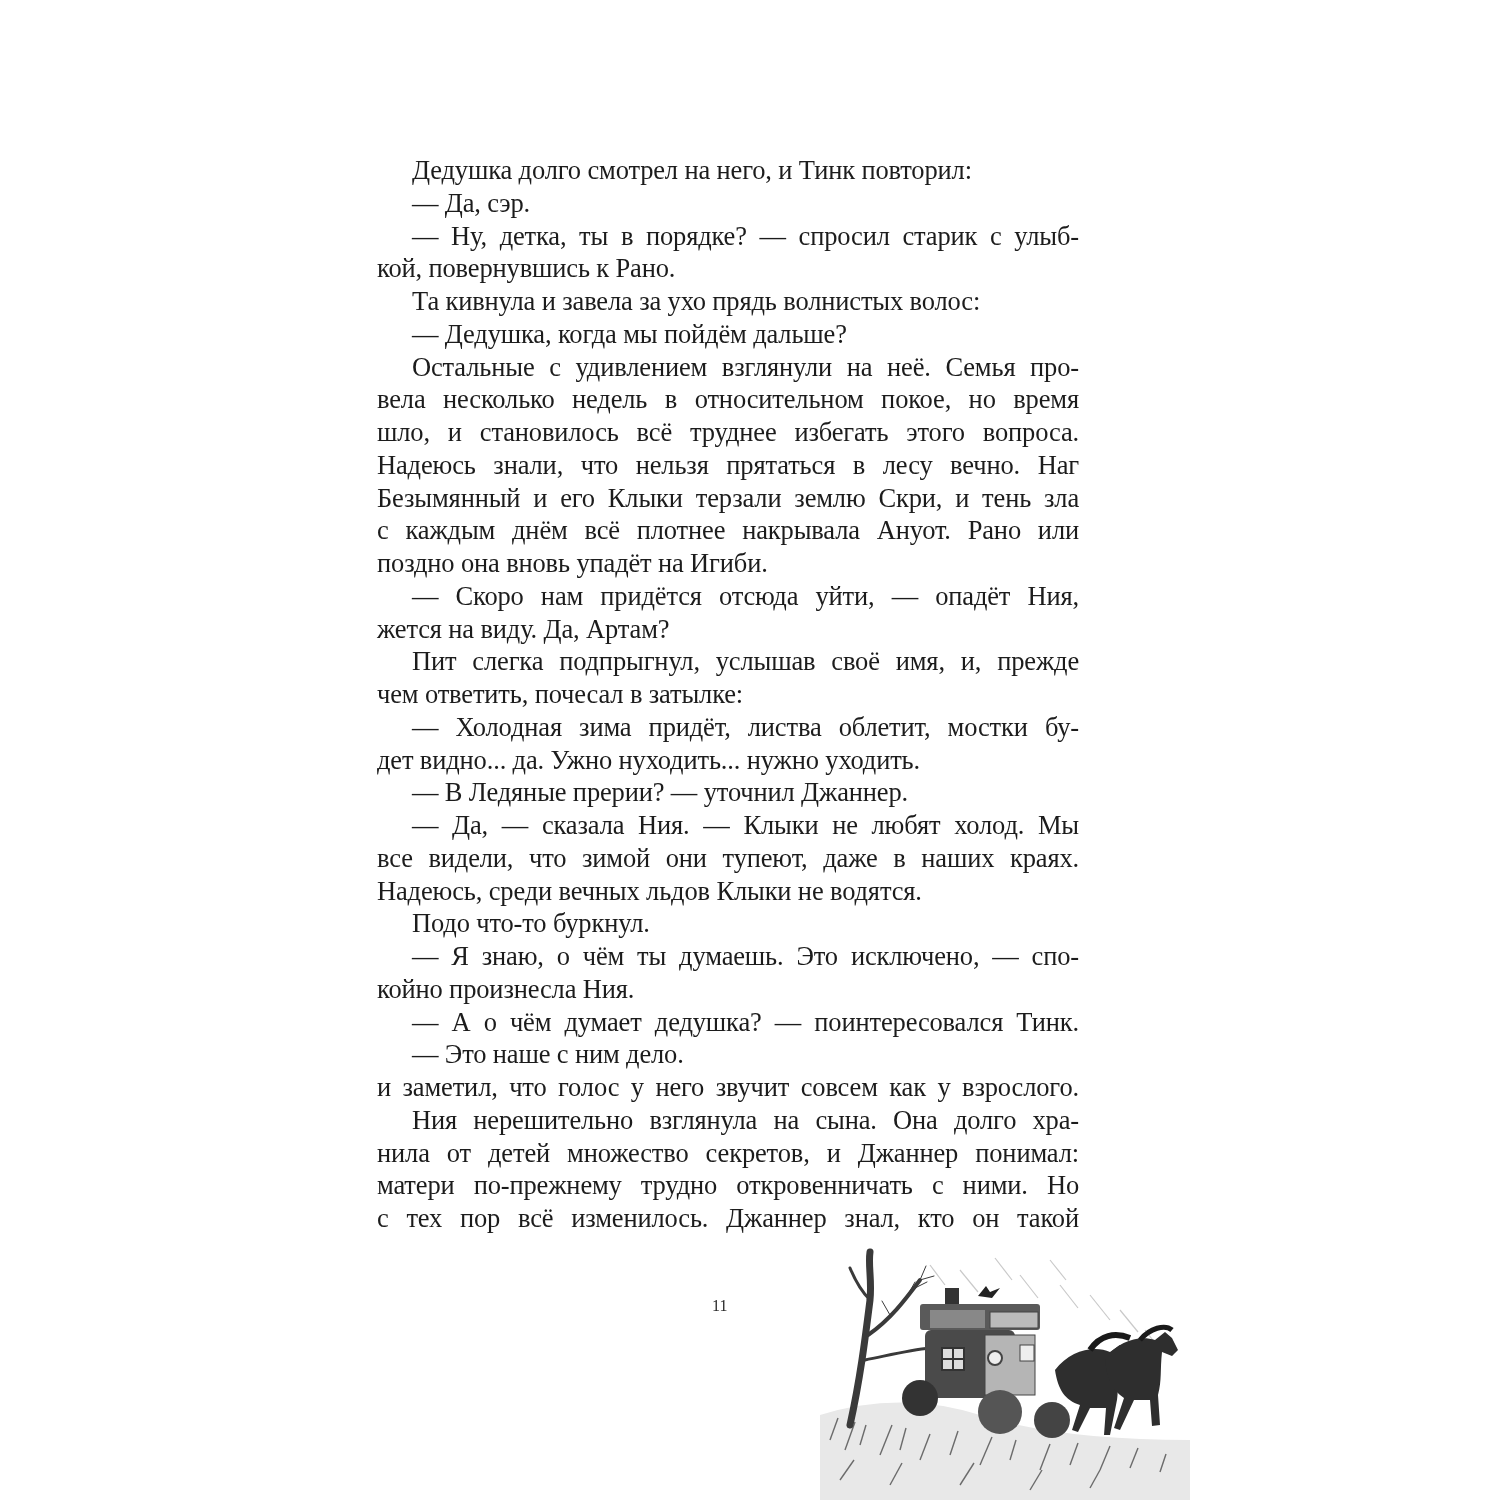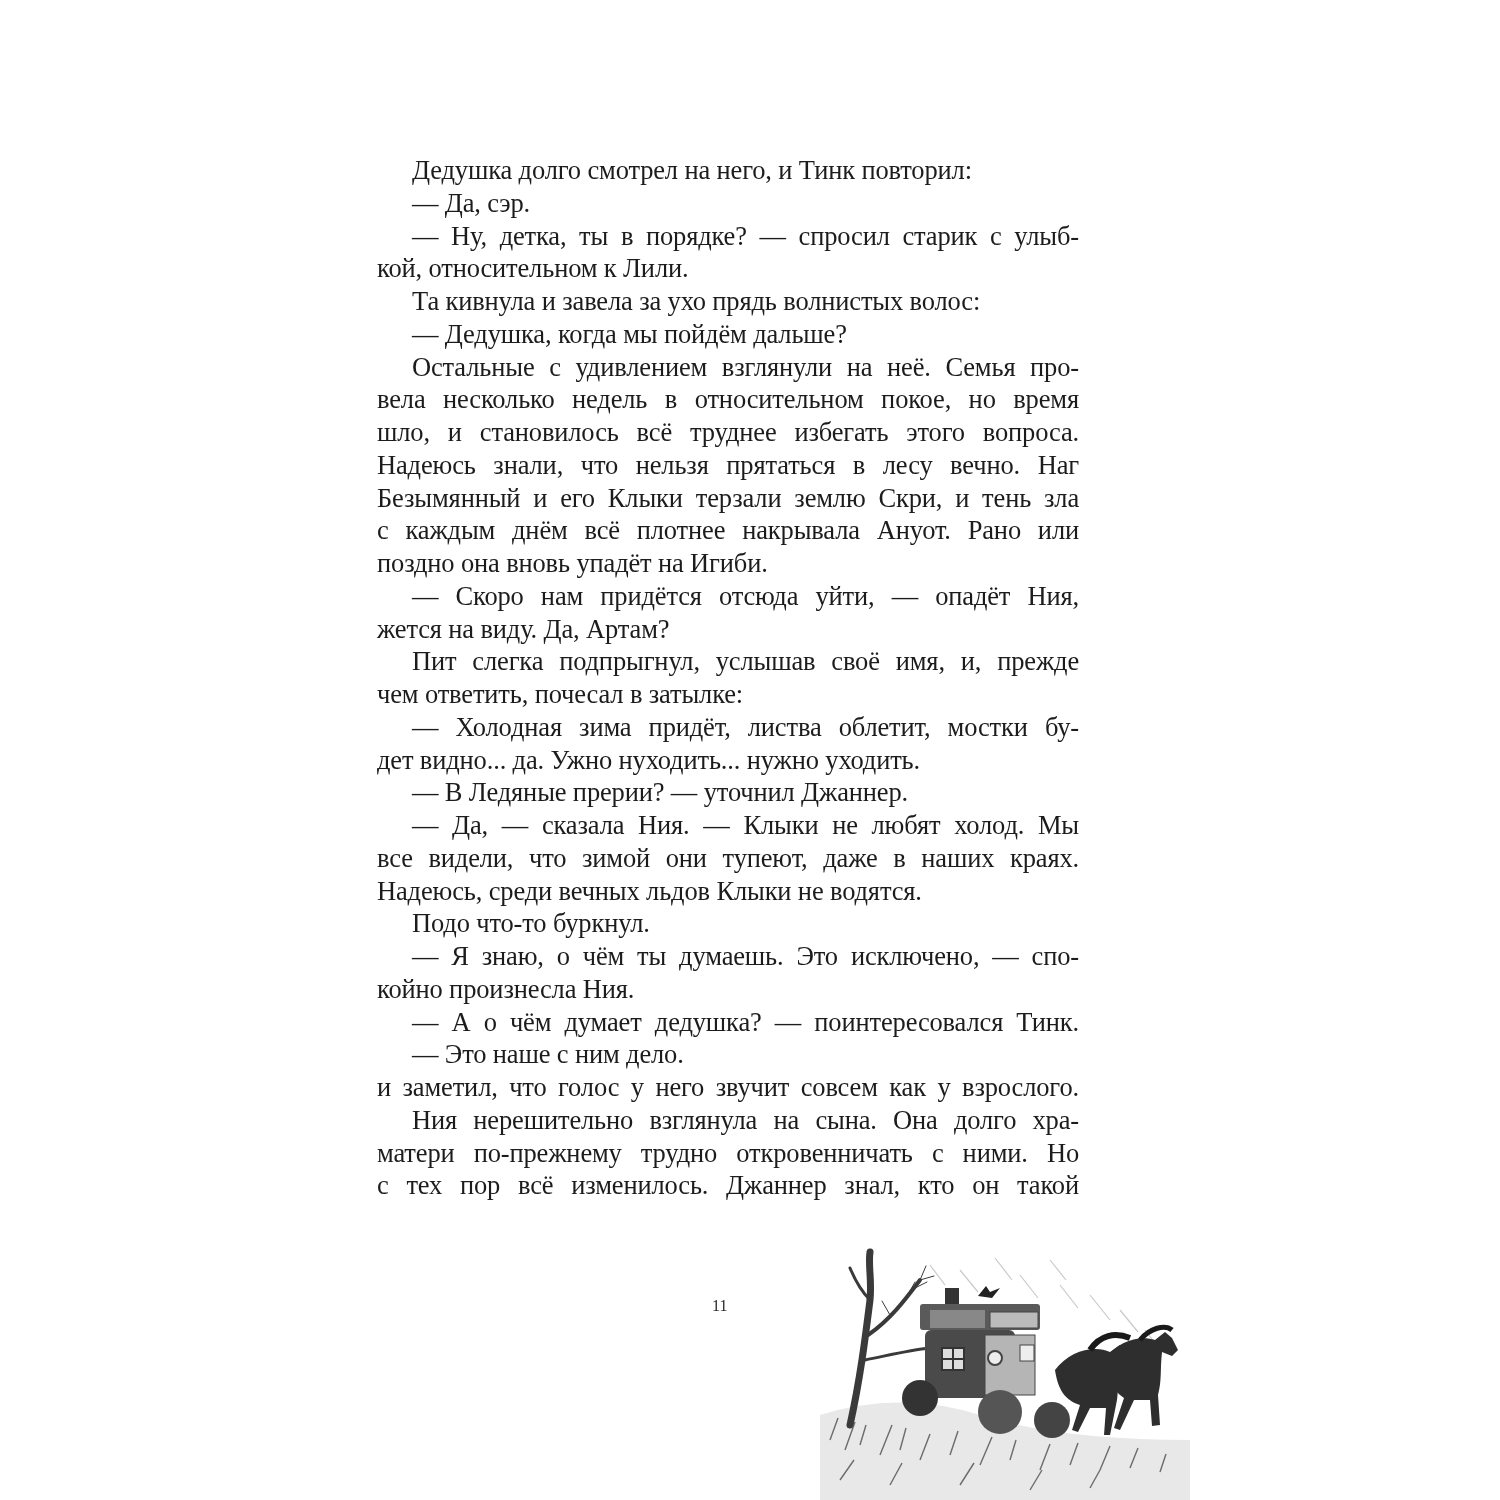--- a/index.html
+++ b/index.html
@@ -44,21 +44,21 @@
   }
 </style>
 </head>
 <body>
 
 <div class="page">
   <div class="text-block" id="text-block">
       <span class="line indent last">Дедушка долго смотрел на него, и Тинк повторил:</span>
       <span class="line indent last">— Да, сэр.</span>
       <span class="line indent">— Ну, детка, ты в порядке? — спросил старик с улыб-</span>
-      <span class="line last">кой, относительном к Лили.</span>
+      <span class="line last">кой, повернувшись к Рано.</span>
       <span class="line indent last">Та кивнула и завела за ухо прядь волнистых волос:</span>
       <span class="line indent last">— Дедушка, когда мы пойдём дальше?</span>
       <span class="line indent">Остальные с удивлением взглянули на неё. Семья про-</span>
       <span class="line">вела несколько недель в относительном покое, но время</span>
       <span class="line">шло, и становилось всё труднее избегать этого вопроса.</span>
       <span class="line">Надеюсь знали, что нельзя прятаться в лесу вечно. Наг</span>
       <span class="line">Безымянный и его Клыки терзали землю Скри, и тень зла</span>
       <span class="line">с каждым днём всё плотнее накрывала Ануот. Рано или</span>
       <span class="line last">поздно она вновь упадёт на Игиби.</span>
       <span class="line indent">— Скоро нам придётся отсюда уйти, — опадёт Ния,</span>
@@ -71,20 +71,21 @@
       <span class="line indent">— Да, — сказала Ния. — Клыки не любят холод. Мы</span>
       <span class="line">все видели, что зимой они тупеют, даже в наших краях.</span>
       <span class="line last">Надеюсь, среди вечных льдов Клыки не водятся.</span>
       <span class="line indent last">Подо что-то буркнул.</span>
       <span class="line indent">— Я знаю, о чём ты думаешь. Это исключено, — спо-</span>
       <span class="line last">койно произнесла Ния.</span>
       <span class="line indent">— А о чём думает дедушка? — поинтересовался Тинк.</span>
       <span class="line indent last">— Это наше с ним дело.</span>
       <span class="line">и заметил, что голос у него звучит совсем как у взрослого.</span>
       <span class="line indent">Ния нерешительно взглянула на сына. Она долго хра-</span>
+      <span class="line">нила от детей множество секретов, и Джаннер понимал:</span>
       <span class="line">матери по-прежнему трудно откровенничать с ними. Но</span>
       <span class="line">с тех пор всё изменилось. Джаннер знал, кто он такой</span>
     </div>
 
   <div class="page-number">11</div>
 
   <svg class="illustration" viewBox="0 0 370 260" xmlns="http://www.w3.org/2000/svg">
 
     <g stroke="#c9c9c9" stroke-width="1.2">
       <line x1="110" y1="25" x2="125" y2="45"></line>

